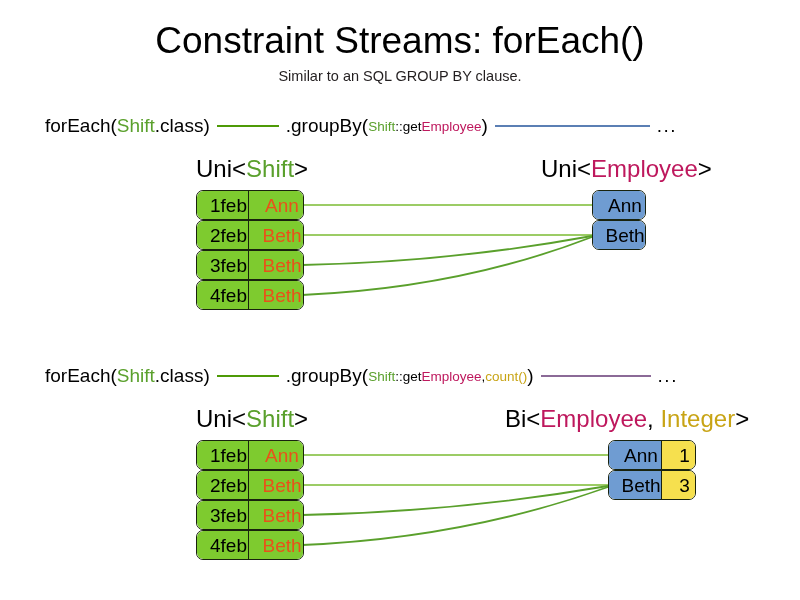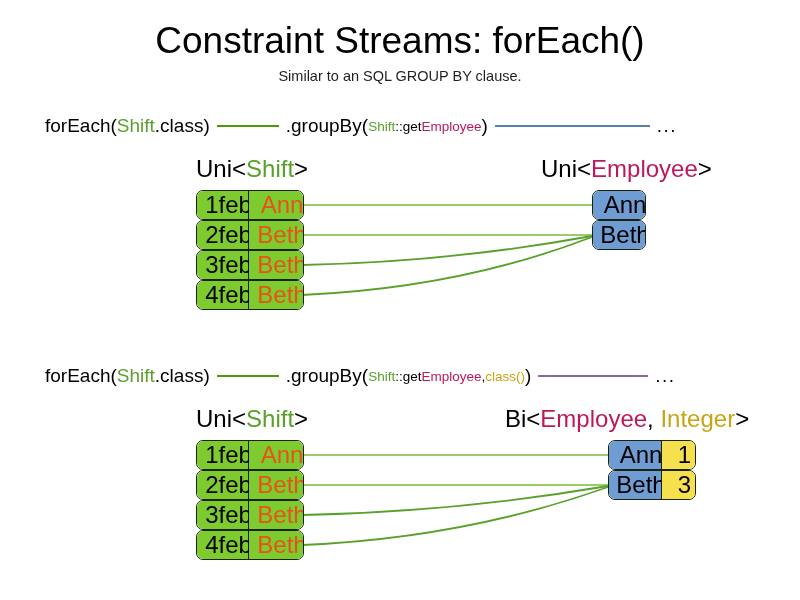--- a/index.html
+++ b/index.html
@@ -82,21 +82,21 @@
     border-radius: 7px;
     box-sizing: border-box;
     overflow: hidden;
     z-index: 3;
   }
   .capsule .cell {
     display: flex;
     align-items: center;
     justify-content: center;
     box-sizing: border-box;
-    font-size: 24px;
+    font-size: 19px;
     line-height: 1;
     padding-left: 12px;
   }
   .cell.shift-date {
     width: 52px;
     background: #7ecb2f;
     color: #000000;
     border-right: 1.6px solid #19230e;
     border-radius: 6px 0 0 6px;
   }
@@ -198,21 +198,21 @@
   <div class="codeline" style="left:45px; top:365px;">
     <span class="seg">forEach(</span>
       <span class="seg green-txt">Shift</span>
       <span class="seg">.class)</span>
     <span class="rule" style="width:62px;"></span>
     <span class="seg">.groupBy(</span>
       <span class="seg sm green-txt">Shift</span>
       <span class="seg sm">::get</span>
       <span class="seg sm blue-txt">Employee</span>
       <span class="seg sm">, </span>
-      <span class="seg sm gold-txt">class()</span>
+      <span class="seg sm gold-txt">count()</span>
       <span class="seg">)</span>
     <span class="rule purple" style="width:110px;"></span>
     <span class="dots">...</span>
   </div>
 
   <div class="typelabel" style="left:196px; top:405px;"><span>Uni&lt;</span><span class="green-txt">Shift</span><span>&gt;</span></div>
 
   <div class="typelabel" style="left:505px; top:405px;"><span>Bi&lt;</span><span class="blue-txt">Employee</span><span>, </span><span class="gold-txt">Integer</span><span>&gt;</span></div>
 
   <div class="capsule" style="left:196px; top:440px;">

